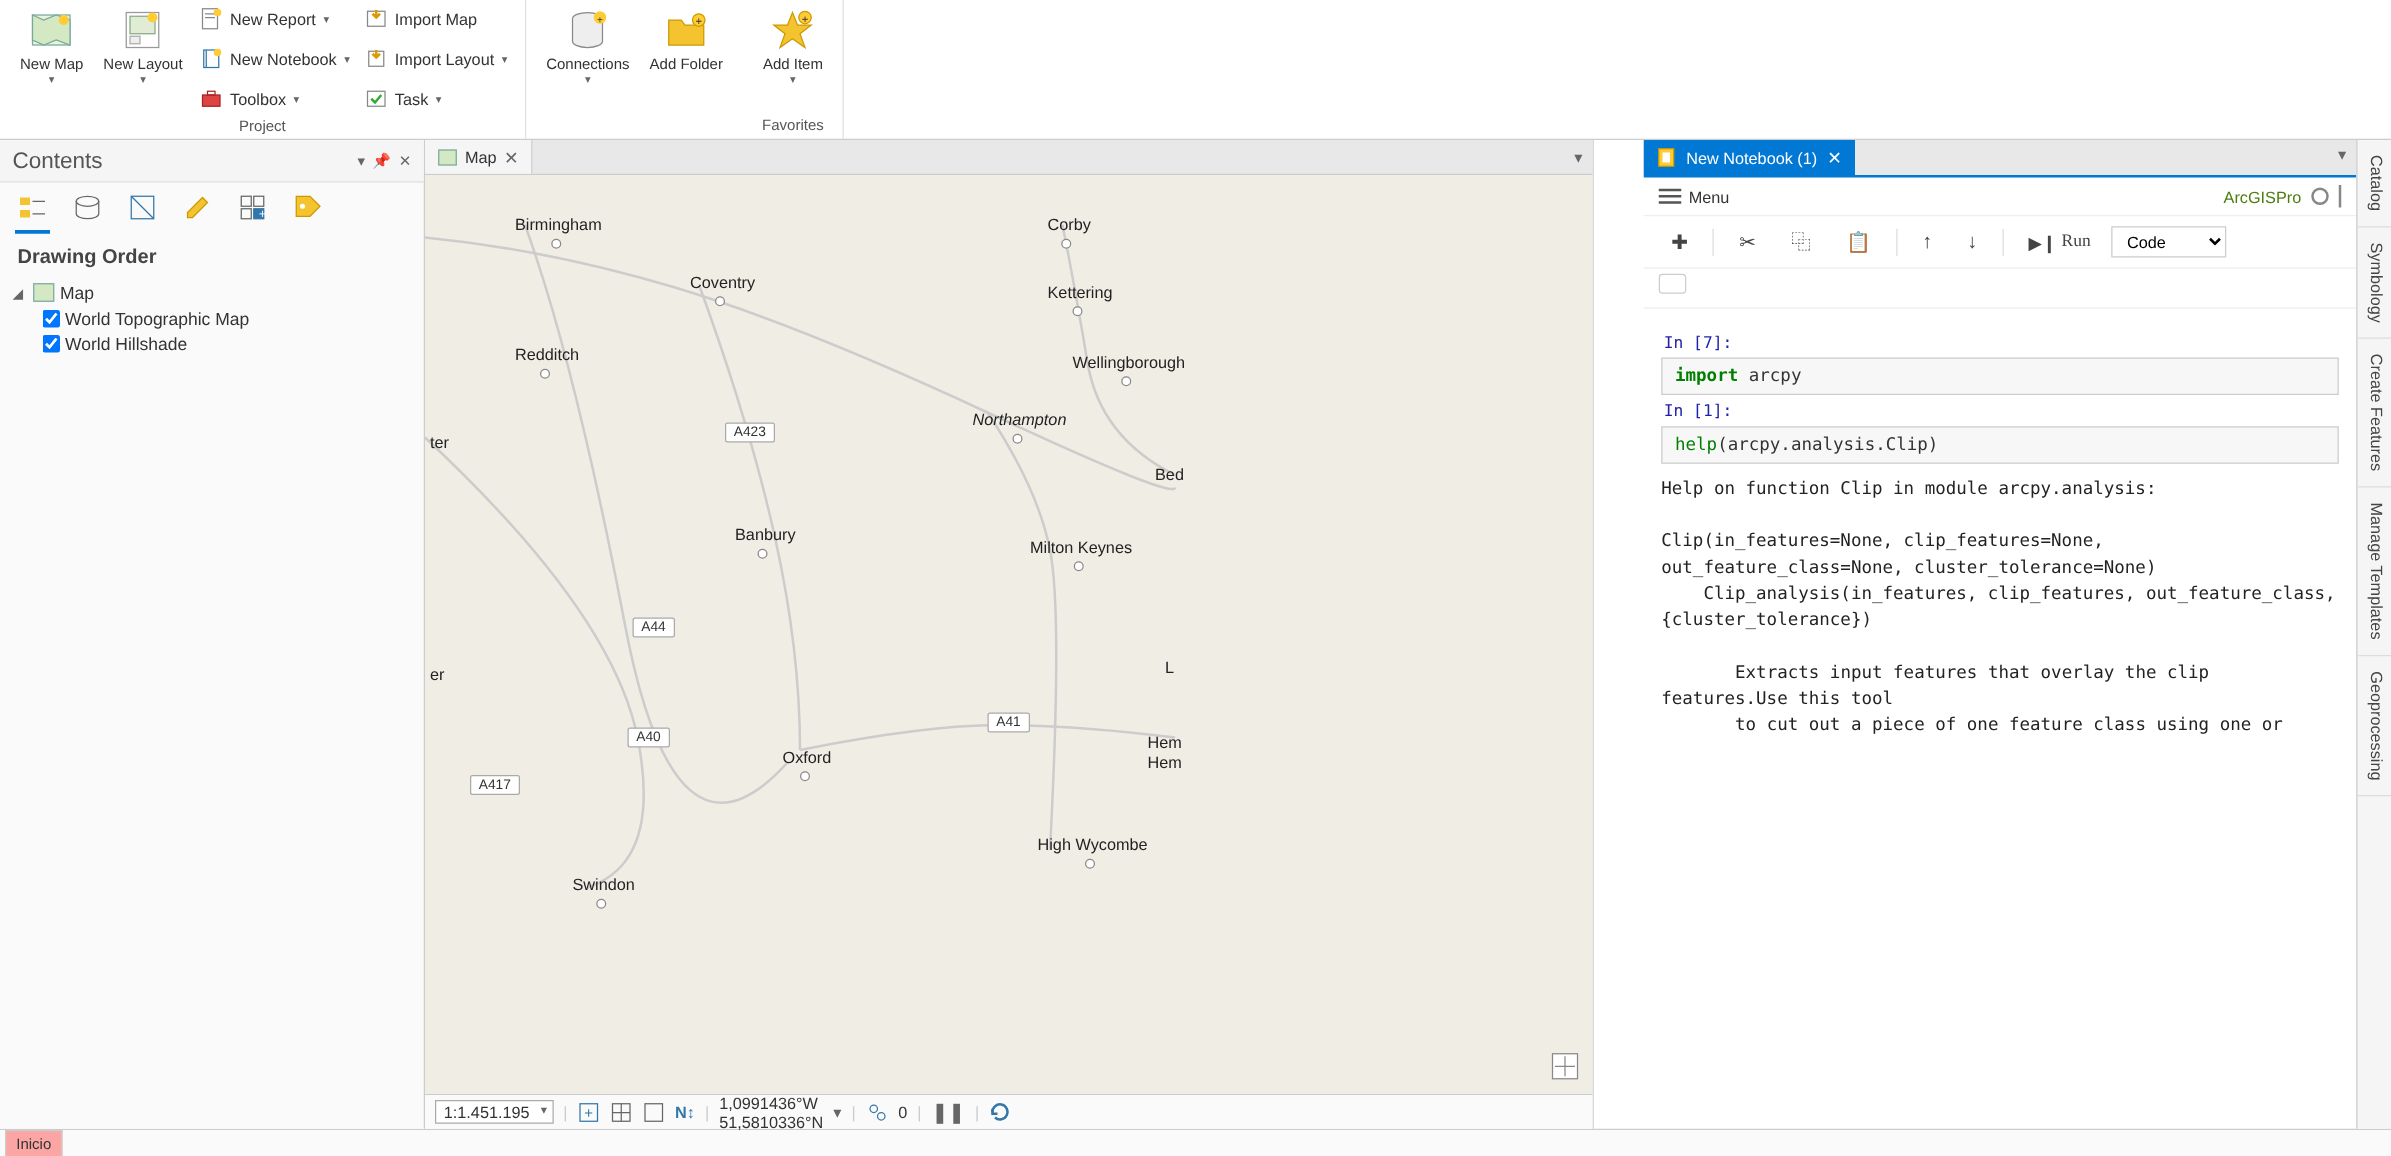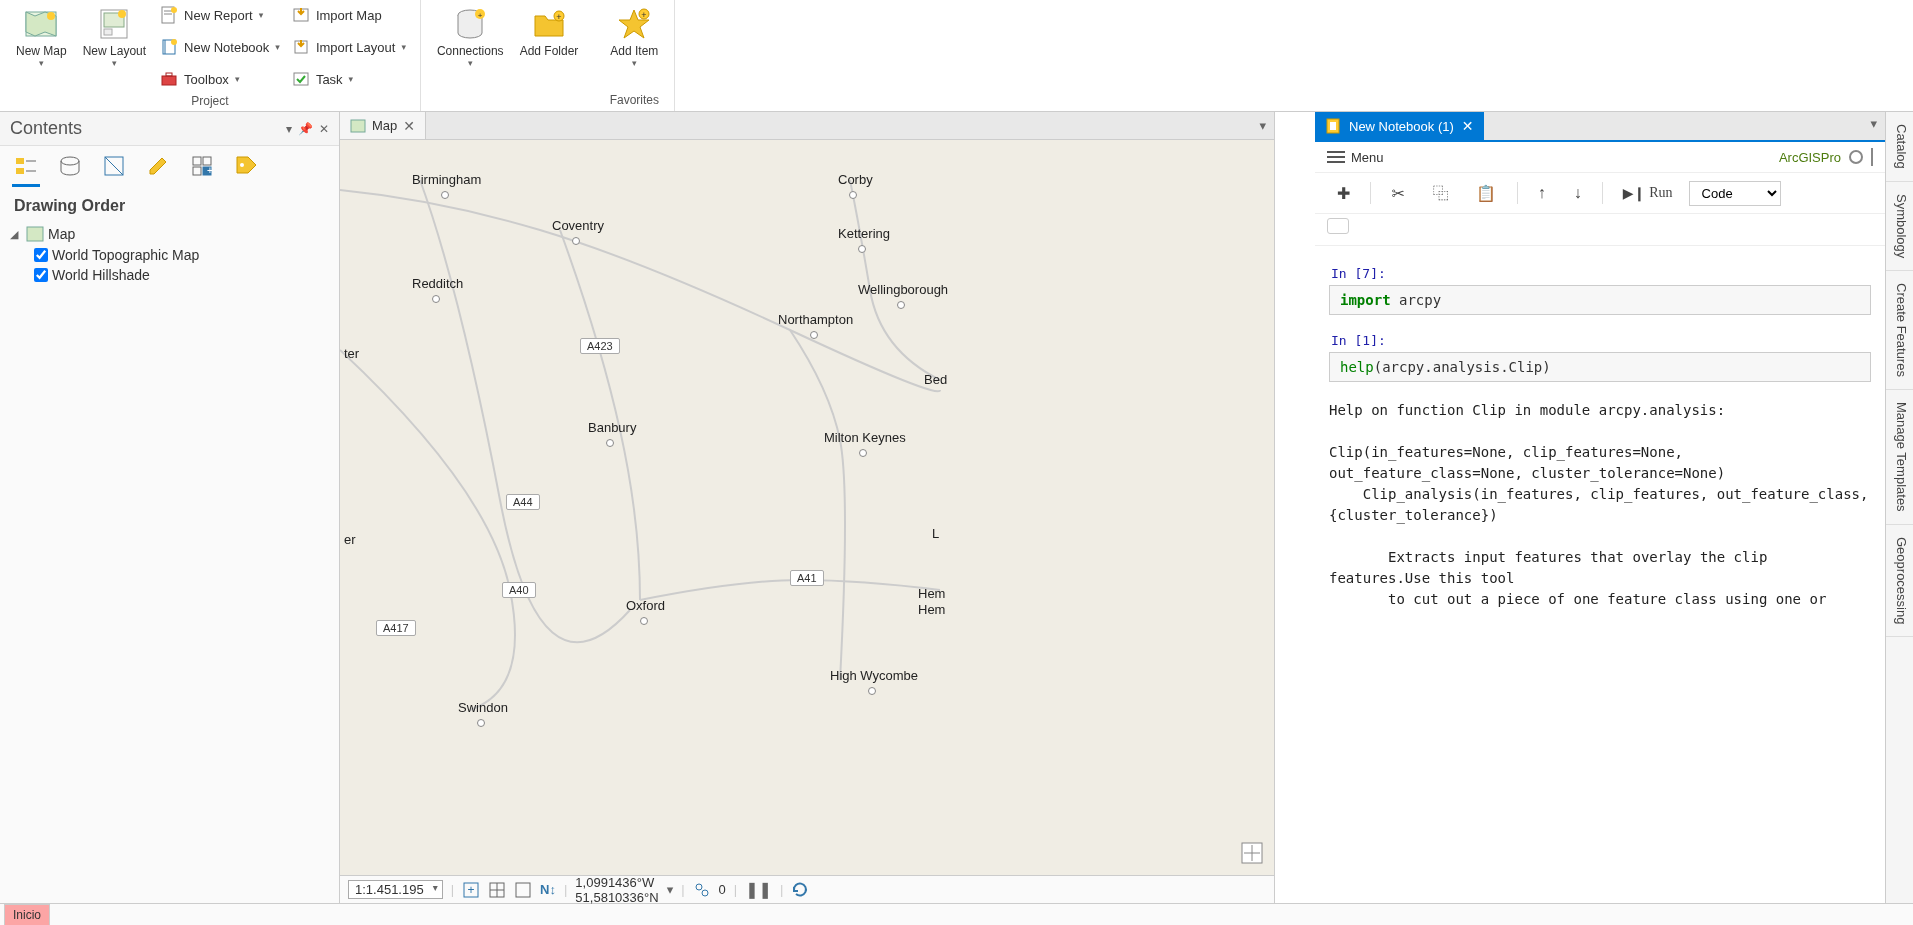--- a/index.html
+++ b/index.html
@@ -67,21 +67,21 @@
 .nb-toolbar .tbtn { padding: 6px 12px; cursor: default; font-size: 16px; color: #444; }
 .nb-toolbar .vsep { width: 1px; height: 22px; background: #ddd; margin: 0 4px; }
 .nb-toolbar .run { display: flex; align-items: center; gap: 4px; font-size: 14px; }
 .nb-toolbar select { border: 1px solid #ccc; padding: 3px 30px 3px 8px; font-size: 13px; background: #fff; }
 .nb-toolbar2 { padding: 4px 12px 8px 12px; border-bottom: 1px solid #eee; }
 .nb-toolbar2 .kbd { border: 1px solid #ccc; border-radius: 3px; width: 22px; height: 16px; display: inline-block; }
 .nb-cells { flex: 1; overflow-y: auto; padding: 20px 14px; font-family: "Consolas", monospace; font-size: 14px; position: relative; }
 .nb-cells::-webkit-scrollbar { width: 16px; }
 .nb-cells::-webkit-scrollbar-track { background: #f0f0f0; }
 .nb-cells::-webkit-scrollbar-thumb { background: #c0c0c0; }
-.cell { margin-bottom: 18px; }
+.cell { margin-bottom: 6px; }
 .cell .prompt { color: #2020aa; font-size: 13px; margin-bottom: 4px; margin-left: 2px; }
 .cell .code { border: 1px solid #ccc; background: #f7f7f7; padding: 6px 10px; white-space: pre; }
 .kw { color: #008000; font-weight: bold; }
 .fn { color: #008000; }
 .output { white-space: pre-wrap; color: #222; margin-top: 10px; line-height: 1.5; }
 
 .right-tabs { width: 28px; background: #f5f5f5; border-left: 1px solid #ccc; display: flex; flex-direction: column; }
 .right-tab { writing-mode: vertical-rl; padding: 12px 4px; font-size: 13px; color: #444; border-bottom: 1px solid #ddd; cursor: default; text-align: center; }
 
 .statusbar { height: 22px; border-top: 1px solid #ccc; background: #fafafa; display: flex; align-items: center; padding: 0 4px; font-size: 12px; }
@@ -306,21 +306,21 @@
           <path d="M12 4 L12 20 M4 12 L20 12" stroke="#888"></path>
         </svg>
     <div class="city" style="left: 72px; top: 32px;">Birmingham<div style="text-align:center"><span class="dot"></span></div></div>
         <div class="city" style="left: 212px; top: 78px;">Coventry<div style="text-align:center"><span class="dot"></span></div></div>
         <div class="city" style="left: 72px; top: 136px;">Redditch<div style="text-align:center"><span class="dot"></span></div></div>
         <div class="city" style="left: 248px; top: 280px;">Banbury<div style="text-align:center"><span class="dot"></span></div></div>
         <div class="city" style="left: 286px; top: 458px;">Oxford<div style="text-align:center"><span class="dot"></span></div></div>
         <div class="city" style="left: 118px; top: 560px;">Swindon<div style="text-align:center"><span class="dot"></span></div></div>
         <div class="city" style="left: 498px; top: 32px;">Corby<div style="text-align:center"><span class="dot"></span></div></div>
         <div class="city" style="left: 498px; top: 86px;">Kettering<div style="text-align:center"><span class="dot"></span></div></div>
-        <div class="city" style="left: 438px; top: 172px;">Northampton<div style="text-align:center"><span class="dot"></span></div></div>
+        <div class="city" style="left: 438px; top: 188px; font-style: italic;">Northampton<div style="text-align:center"><span class="dot"></span></div></div>
         <div class="city" style="left: 518px; top: 142px;">Wellingborough<div style="text-align:center"><span class="dot"></span></div></div>
         <div class="city" style="left: 484px; top: 290px;">Milton Keynes<div style="text-align:center"><span class="dot"></span></div></div>
         <div class="city" style="left: 490px; top: 528px;">High Wycombe<div style="text-align:center"><span class="dot"></span></div></div>
         <div class="city" style="left: 584px; top: 232px;">Bed</div>
         <div class="city" style="left: 592px; top: 386px;">L</div>
         <div class="city" style="left: 578px; top: 446px;">Hem</div>
         <div class="city" style="left: 578px; top: 462px;">Hem</div>
         <div class="city" style="left: 4px; top: 206px;">ter</div>
         <div class="city" style="left: 4px; top: 392px;">er</div>
         <div class="road-lbl" style="left: 240px; top: 198px;">A423</div>

